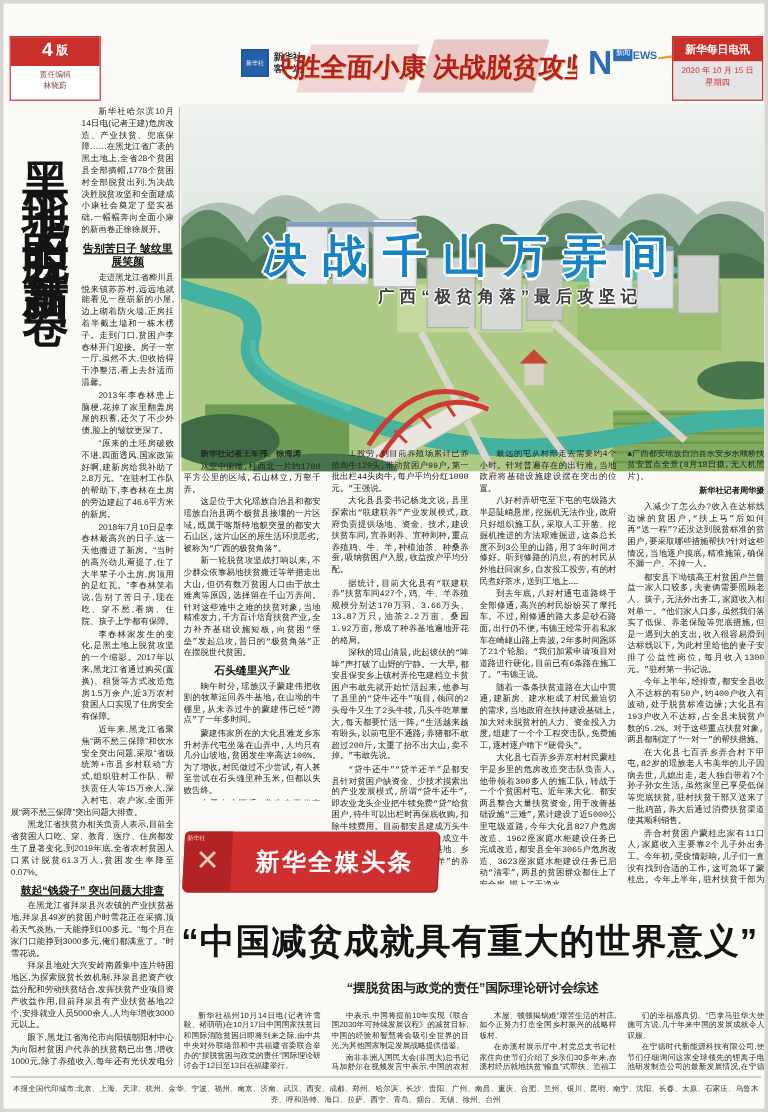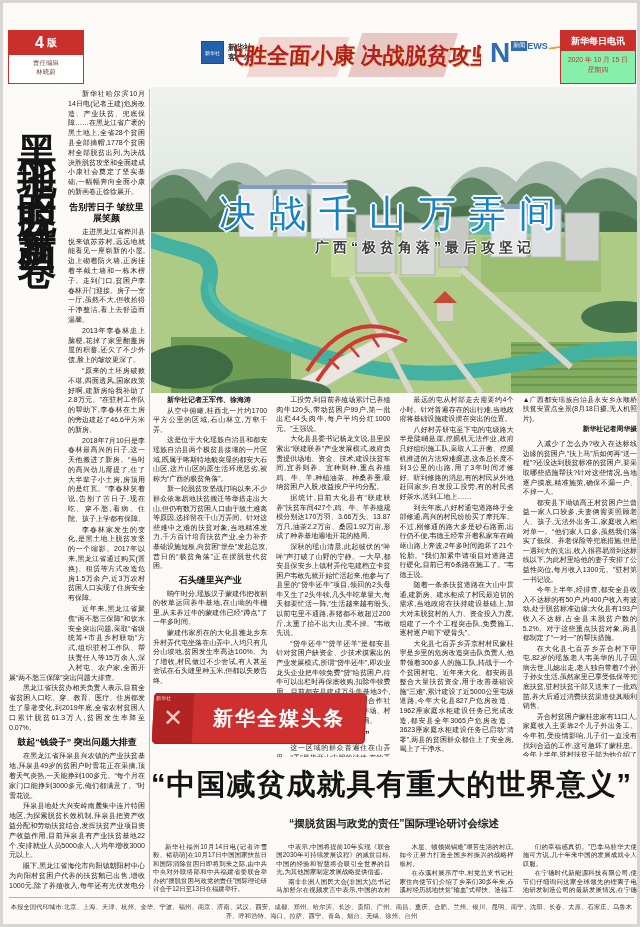--- a/index.html
+++ b/index.html
@@ -22,44 +22,44 @@
   .banner .f1{left:18px;top:6px;width:90px;height:40px;}
   .banner .f2{left:120px;top:2px;width:96px;height:44px;background:rgba(160,25,25,.22);}
   .banner-text{position:relative;font-size:22px;font-weight:900;color:#b21e23;letter-spacing:0px;
        transform:skewX(-4deg);text-shadow:1px 1px 0 #e9c27a;white-space:nowrap;}
   .news-logo{position:absolute;left:487px;top:38px;display:flex;align-items:flex-start;}
   .news-n{font-size:28px;font-weight:900;color:#2e6db6;line-height:24px;}
   .news-right{display:flex;flex-direction:row;margin-left:1px;}
   .news-tag{background:#2e6db6;color:#fff;font-size:6px;padding:1px 2px;line-height:7px;}
   .news-ews{font-size:9px;font-weight:900;color:#2e6db6;line-height:10px;}
   .news-swoosh{width:26px;height:4px;border-bottom:2px solid #e8a02a;border-radius:0 0 12px 2px;transform:rotate(-8deg);margin-top:1px;}
-  .masthead{position:absolute;left:557px;top:27px;width:74px;height:52px;border:1px solid #c9302c;background:#86efac;}
+  .masthead{position:absolute;left:557px;top:27px;width:74px;height:52px;border:1px solid #c9302c;background:#e5e5e5;}
   .masthead-top{background:#c9302c;color:#fff;height:20px;display:flex;align-items:center;justify-content:center;
        font-size:9px;font-weight:700;letter-spacing:0px;white-space:nowrap;}
   .masthead-date{color:#c9302c;font-size:6.8px;line-height:10px;text-align:center;padding-top:4px;}
 
   
   .vrule{position:absolute;left:146px;top:86px;width:1px;height:800px;background:#b9b7b2;}
   .left-col{position:absolute;left:6px;top:86px;width:136px;height:800px;overflow:hidden;}
   .vtitle{float:left;width:52px;height:560px;writing-mode:vertical-rl;text-orientation:upright;
        font-size:39px;font-weight:900;color:#141414;letter-spacing:13px;margin:14px 5px 4px 2px;line-height:52px;}
   .left-col p{margin:0 0 1px;font-size:7px;line-height:9.8px;text-align:justify;text-indent:14px;color:#232323;}
-  .lsec{font-size:9px;font-weight:900;text-align:center;color:#101010;margin:5px 0 3px;clear:none;line-height:11px;}
+  .lsec{font-size:9px;font-weight:900;text-align:center;color:#101010;margin:5px 0 3px;clear:none;line-height:11px;text-decoration:underline;}
 
   
   .photo{position:absolute;left:148px;top:84px;width:486px;height:306px;overflow:hidden;background:#e8ece9;}
   .main-headline{position:absolute;left:148px;top:186px;width:486px;text-align:center;
-       font-size:37px;font-weight:400;color:#1583c5;letter-spacing:13px;white-space:nowrap;
+       font-size:37px;font-weight:700;color:#1583c5;letter-spacing:13px;white-space:nowrap;
        text-shadow:-2px 0 #fff,2px 0 #fff,0 -2px #fff,0 2px #fff,-1px -1px #fff,1px 1px #fff,1px -1px #fff,-1px 1px #fff;}
   .main-subhead{position:absolute;left:148px;top:236px;width:486px;text-align:center;
        font-size:14px;font-weight:900;color:#3d3d3d;letter-spacing:4px;
        text-shadow:-1px 0 #fff,1px 0 #fff,0 -1px #fff,0 1px #fff;padding-left:31px;}
 
   
-  .cols{position:absolute;left:150px;top:392px;width:484px;height:362px;display:flex;gap:9px;}
+  .cols{position:absolute;left:150px;top:372px;width:484px;height:362px;display:flex;gap:9px;font-family:Liberation Mono, monospace;}
   .mcol{flex:1;overflow:hidden;}
   .mcol p{margin:0 0 1px;font-size:7px;line-height:9.6px;text-align:justify;text-indent:14px;color:#242424;}
   .byline{font-size:7.2px;font-weight:700;color:#111;margin:0 0 4px;text-indent:0;}
   .msec{font-size:9px;font-weight:900;text-align:center;color:#101010;margin:4px 0 3px;line-height:11px;}
   .mcol-1{max-height:292px;}
   .caption{font-size:6.8px;line-height:9.4px;text-align:justify;color:#222;margin-bottom:1px;}
   .credit{font-size:6.8px;font-weight:700;text-align:right;color:#111;margin-bottom:5px;}
 
   
   .media-logo{position:absolute;left:150px;top:690px;width:212px;height:50px;background:#cf2f2f;border-radius:4px;

